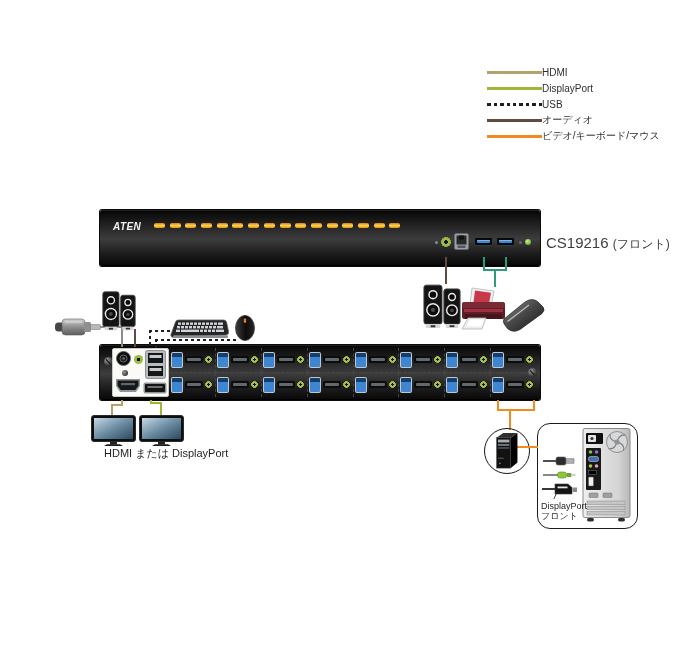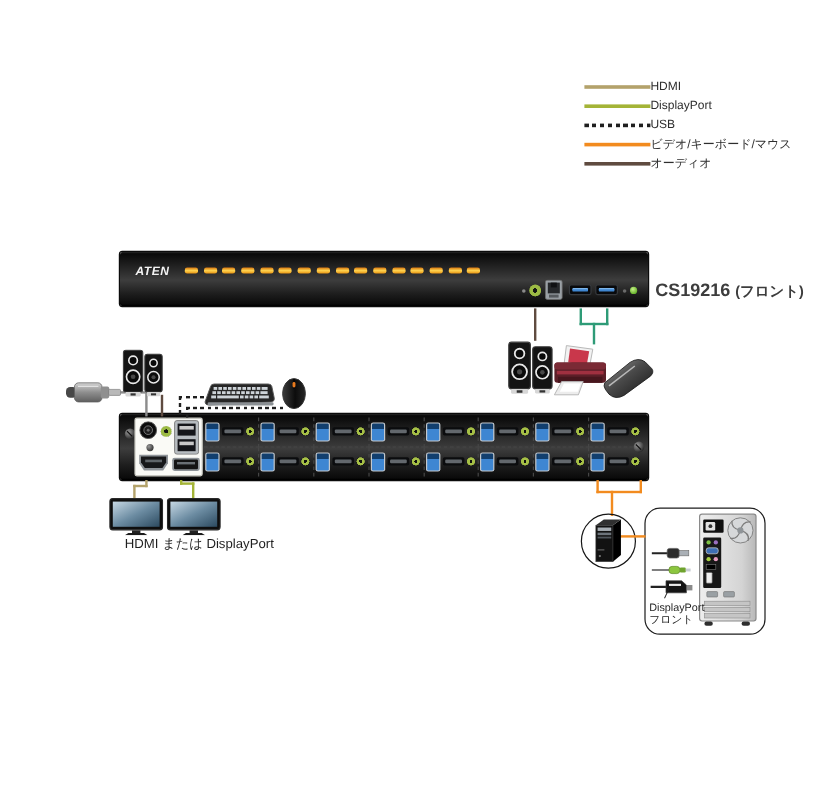--- a/index.html
+++ b/index.html
@@ -9,21 +9,21 @@
   
   .legend{position:absolute;left:487px;top:64px;z-index:5}
   .legend-row{display:flex;align-items:center;height:16px}
   .legend-swatch{width:55px;height:3px;flex:none}
   .legend-label{margin-left:0;font-size:10px;color:#2e2e2e;white-space:nowrap}
 
   
   .panel{position:absolute;left:100px;width:440px;z-index:2;border-radius:2px;
     background:linear-gradient(180deg,#050505 0%,#101010 10%,#2e2e2e 38%,#3d3d3d 52%,#1d1d1d 78%,#070707 100%);
     box-shadow:inset 0 1px 0 rgba(255,255,255,.10),inset 0 -1px 0 #000,0 0 0 1px #0b0b0b}
-  .front-panel{top:210px;height:45px}
+  .front-panel{top:210px;height:56px}
   .rear-panel{top:345px;height:55px}
 
   .brand{position:absolute;left:13px;top:11px;color:#f2f2f2;font-size:10px;font-weight:bold;
          font-style:italic;letter-spacing:.4px}
   .led-strip{position:absolute;left:54px;top:13px;display:flex;gap:4.7px}
   .led{width:11px;height:4.5px;border-radius:2px;
        background:linear-gradient(180deg,#d97a10,#ffd24f 50%,#e8920f)}
 
   
   .fp-dot1{position:absolute;left:335px;top:31px;width:3px;height:3px;border-radius:50%;background:#8a8a8a}
@@ -67,21 +67,21 @@
   .port-group:nth-child(n+9){border-bottom:none}
   .pg-usb{width:12px;height:16px;background:#c3c8cd;border-radius:2px;padding:1px;box-sizing:border-box;flex:none}
   .pg-usb-in{width:100%;height:100%;border-radius:1px;
              background:linear-gradient(180deg,#123f6e 0 30%,#3e86d2 30%)}
   .pg-dp{width:18px;height:7px;background:#0b0c0e;border-radius:1.5px;margin-left:2px;position:relative;flex:none}
   .pg-dp::after{content:"";position:absolute;left:2px;top:2px;right:2px;height:2.4px;background:#63686d;border-radius:1px}
   .pg-jack{width:7px;height:7px;border-radius:50%;margin-left:2px;flex:none;
            background:radial-gradient(circle,#111 0 24%,#a6c046 25% 70%,#0a0a0a 71%)}
 
   
-  .model-label{position:absolute;color:#3d3d3d;font-weight:bold;white-space:nowrap;font-size:15px;z-index:5}
+  .model-label{position:absolute;color:#3d3d3d;font-weight:normal;white-space:nowrap;font-size:15px;z-index:5}
   .front-label{left:546px;top:234px}
   .rear-label{left:546px;top:378px}
   .model-label .note{font-size:12px}
   .monitors-label{position:absolute;left:104px;top:446px;font-size:11px;color:#1f1f1f;white-space:nowrap;z-index:5}
 
   
   .line{position:absolute;z-index:3}
   .lc-hdmi{background:var(--lc-hdmi,#b3a26b)}
   .lc-dp{background:var(--lc-displayport,#a4b437)}
   .lc-usb3{background:var(--lc-usb3,#2e9b77)}
@@ -158,27 +158,27 @@
       <span class="legend-label">DisplayPort</span>
     </div>
 
 
     <div class="legend-row">
       <span class="legend-swatch" style="background: repeating-linear-gradient(90deg, rgb(31, 31, 31) 0px, rgb(31, 31, 31) 3.5px, transparent 3.5px, transparent 6.5px);"></span>
       <span class="legend-label">USB</span>
     </div>
 
     <div class="legend-row">
+      <span class="legend-swatch" style="background: rgb(95, 75, 64);"></span>
+      <span class="legend-label">オーディオ</span>
+    </div>
+
+    <div class="legend-row">
       <span class="legend-swatch" style="background: rgb(242, 139, 31);"></span>
       <span class="legend-label">ビデオ/キーボード/マウス</span>
-    </div>
-
-    <div class="legend-row">
-      <span class="legend-swatch" style="background: rgb(95, 75, 64);"></span>
-      <span class="legend-label">オーディオ</span>
     </div>
   </div>
 
   <div class="panel front-panel">
     <div class="brand">ATEN</div>
     <div class="led-strip">
         <div class="led"></div>
         <div class="led"></div>
         <div class="led"></div>
         <div class="led"></div>

